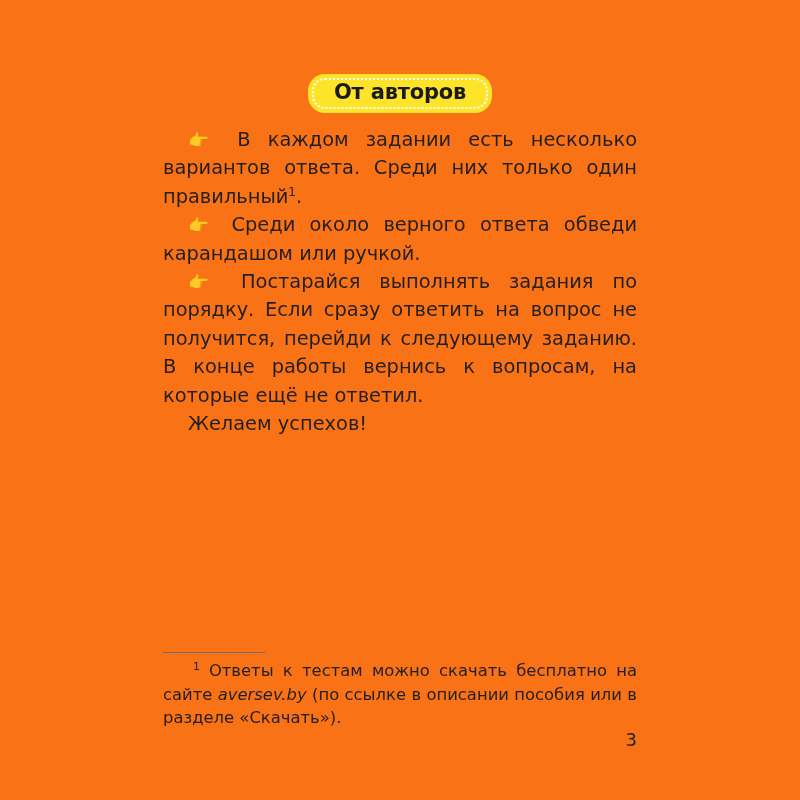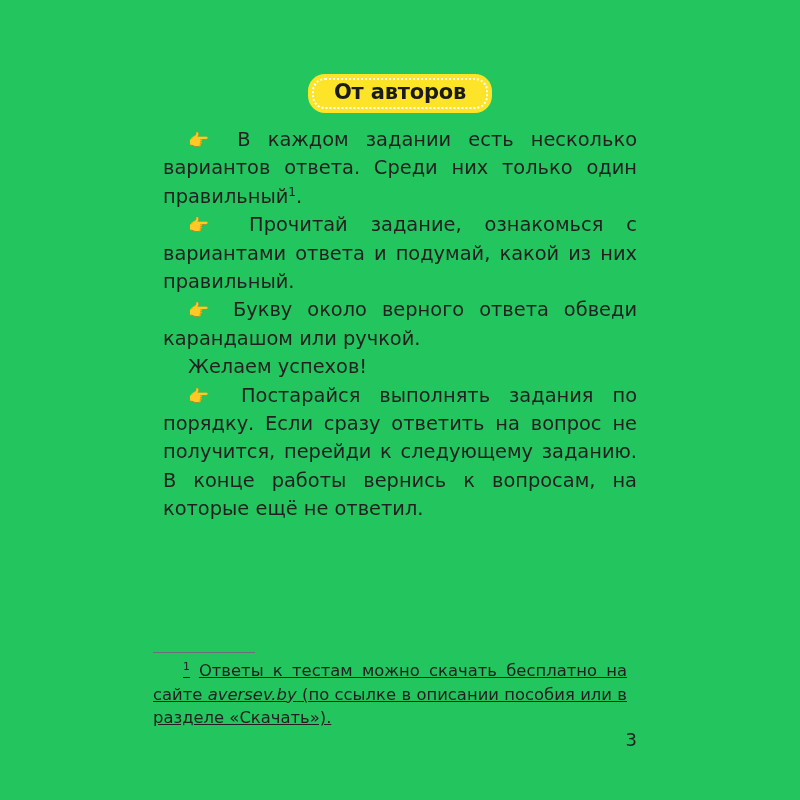--- a/index.html
+++ b/index.html
@@ -15,21 +15,21 @@
     position: relative;
     overflow: hidden;
   }
 
   .page {
     position: absolute;
     left: 0;
     top: 0;
     width: 800px;
     height: 800px;
-    background: #22c55e;
+    background: #f97316;
   }
 
   
   .badge-row {
     position: absolute;
     left: 0;
     top: 74px;
     width: 800px;
     display: flex;
     justify-content: center;
@@ -91,24 +91,23 @@
   }
   sup.fn {
     font-size: 0.62em;
     vertical-align: super;
     line-height: 0;
   }
 
   
   .footnote-block {
     position: absolute;
-    left: 153px;
+    left: 163px;
     top: 652px;
     width: 474px;
-    text-decoration: underline;
   }
   .footnote-rule {
     width: 102px;
     height: 0;
     border-top: 1.4px solid #6d6e71;
     margin: 0 0 6px 0;
   }
   p.footnote {
     margin: 0;
     font-size: 16.4px;
@@ -150,27 +149,26 @@
     </div>
   </div>
 
   <div class="content">
 
 
 
 
     <p class="body"><span class="hand">👉</span> <span>В каждом задании есть несколько вариантов ответа. Среди них только один правильный</span><sup class="fn">1</sup><span>.</span></p>
 
-    <p class="body"><span class="hand">👉</span> <span>Прочитай задание, ознакомься с вариантами ответа и подумай, какой из них правильный.</span></p>
 
-    <p class="body"><span class="hand">👉</span> <span>Букву около верного ответа обведи карандашом или ручкой.</span></p>
+    <p class="body"><span class="hand">👉</span> <span>Среди около верного ответа обведи карандашом или ручкой.</span></p>
+
+    <p class="body"><span class="hand">👉</span> <span>Постарайся выполнять задания по порядку. Если сразу ответить на вопрос не получится, перейди к следующему заданию. В конце работы вернись к вопросам, на которые ещё не ответил.</span></p>
 
     <p class="body"><span>Желаем успехов!</span></p>
-
-    <p class="body"><span class="hand">👉</span> <span>Постарайся выполнять задания по порядку. Если сразу ответить на вопрос не получится, перейди к следующему заданию. В конце работы вернись к вопросам, на которые ещё не ответил.</span></p>
 
   </div>
 
   <div class="footnote-block">
     <div class="footnote-rule"></div>
     <p class="footnote"><span class="fn-marker">1</span><span>Ответы к тестам можно скачать бесплатно на сайте </span><span class="site">aversev.by</span><span> (по ссылке в описании пособия или в разделе «Скачать»).</span></p>
   </div>
 
   <div class="page-number">3</div>
 

